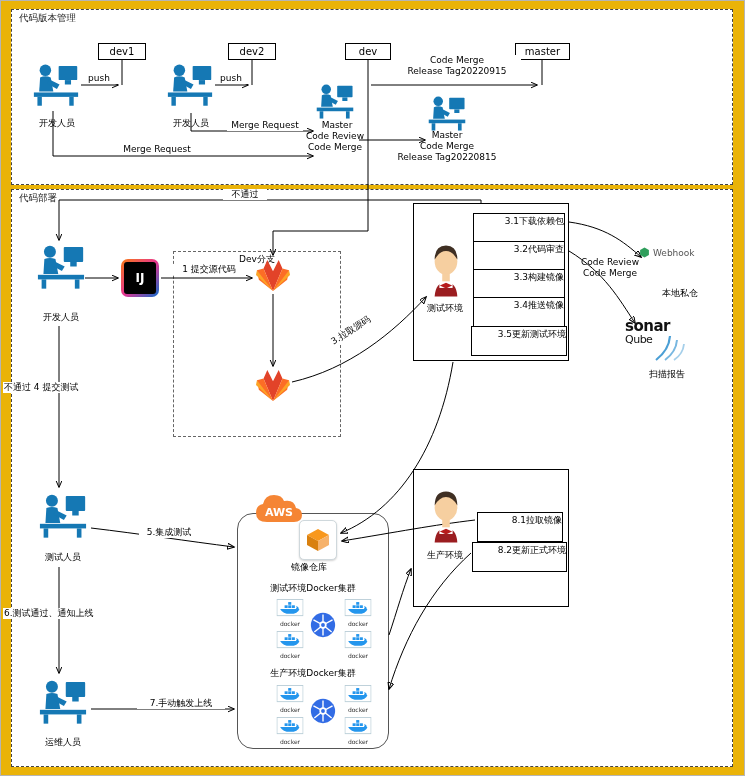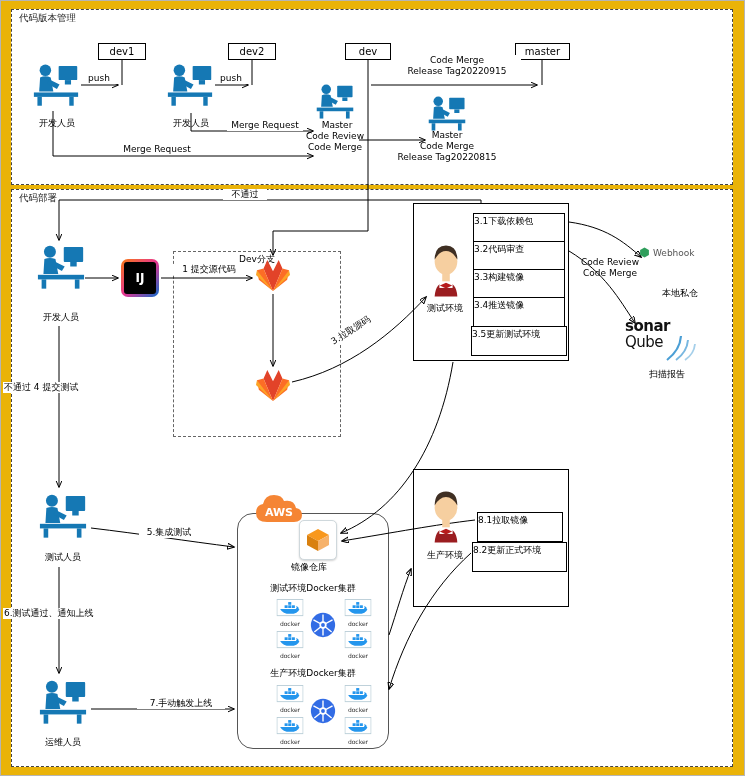--- a/index.html
+++ b/index.html
@@ -25,32 +25,32 @@
   .node{position:absolute;z-index:4}
   .icon{position:absolute;z-index:4}
   .person{color:var(--person)}
   .lbl{position:absolute;font-size:9px;color:#000;text-align:center;white-space:pre-line;
        line-height:1.25;z-index:4}
   .lbl.leftal{text-align:left}
   .wlbl{background:#fff;padding:0 1px}
   .nowrap{white-space:nowrap}
   .rot{transform:rotate(-33deg);transform-origin:center center}
   .step{position:absolute;height:30px;border:1px solid #000;background:#fff;font-size:9px;
-        text-align:left;line-height:15px;z-index:4;overflow:hidden}
+        text-align:right;line-height:15px;z-index:4;overflow:hidden}
   .idea{width:38px;height:38px;border-radius:7px;padding:3px;z-index:4;
         background:linear-gradient(135deg,var(--idea-1),var(--idea-2) 50%,var(--idea-3))}
   .idea-inner{width:100%;height:100%;background:#000;color:#fff;border-radius:3px;
         font-weight:bold;font-size:12px;display:flex;align-items:center;justify-content:center}
   .ecr-card{width:38px;height:40px;background:#fff;border:1px solid #cfd8dc;border-radius:5px;
         display:flex;align-items:center;justify-content:center;box-shadow:0 1px 2px rgba(0,0,0,.18)}
   .nexus-top{display:flex;align-items:center;gap:3px;font-size:9px;color:#555}
   .nexus-name{font-size:21px;color:#3c3c3c;letter-spacing:.5px;margin-top:-1px}
   .sonar-w1{font-size:15px;font-weight:bold;color:#111;letter-spacing:-.5px;line-height:1}
   .sonar-row{display:flex;align-items:flex-start;gap:2px}
-  .sonar-w2{font-size:15px;color:#111;letter-spacing:-.5px;line-height:1.1}
+  .sonar-w2{font-size:11px;color:#111;letter-spacing:-.5px;line-height:1.1}
   .docker-node{position:absolute;width:30px;z-index:4;text-align:center}
   .docker-cap{font-size:6px;color:#333;line-height:1}
 </style>
 </head>
 <body>
 
 <div id="canvas">
 
   <svg width="0" height="0" style="position:absolute">
     <defs>

